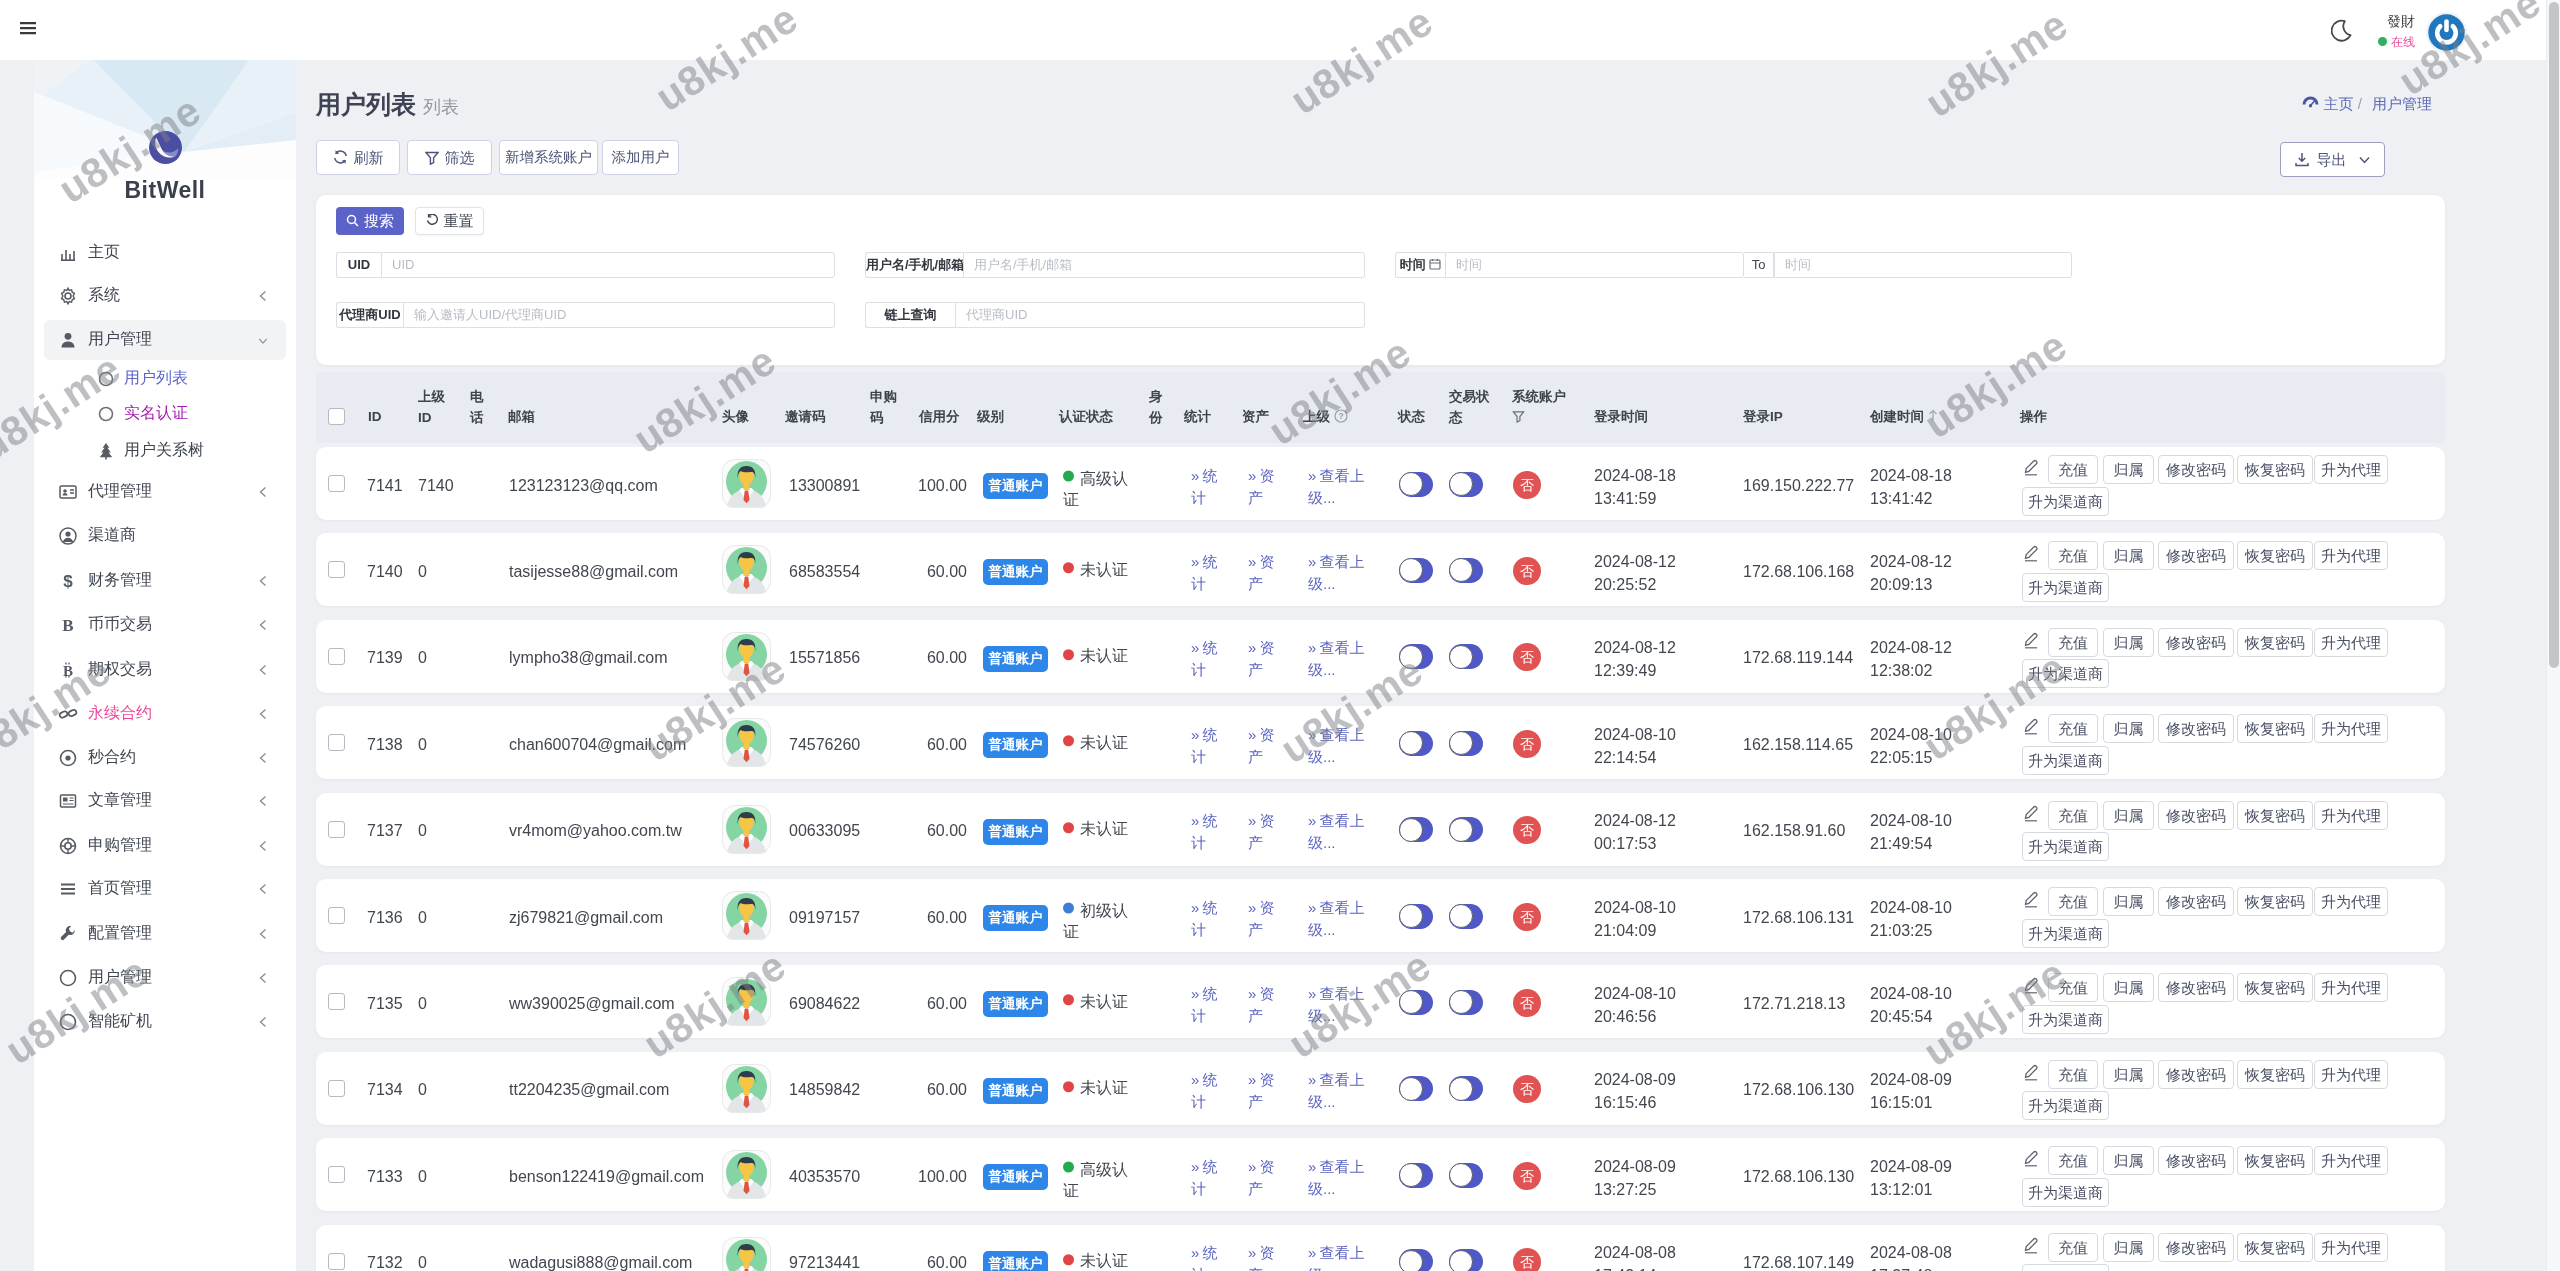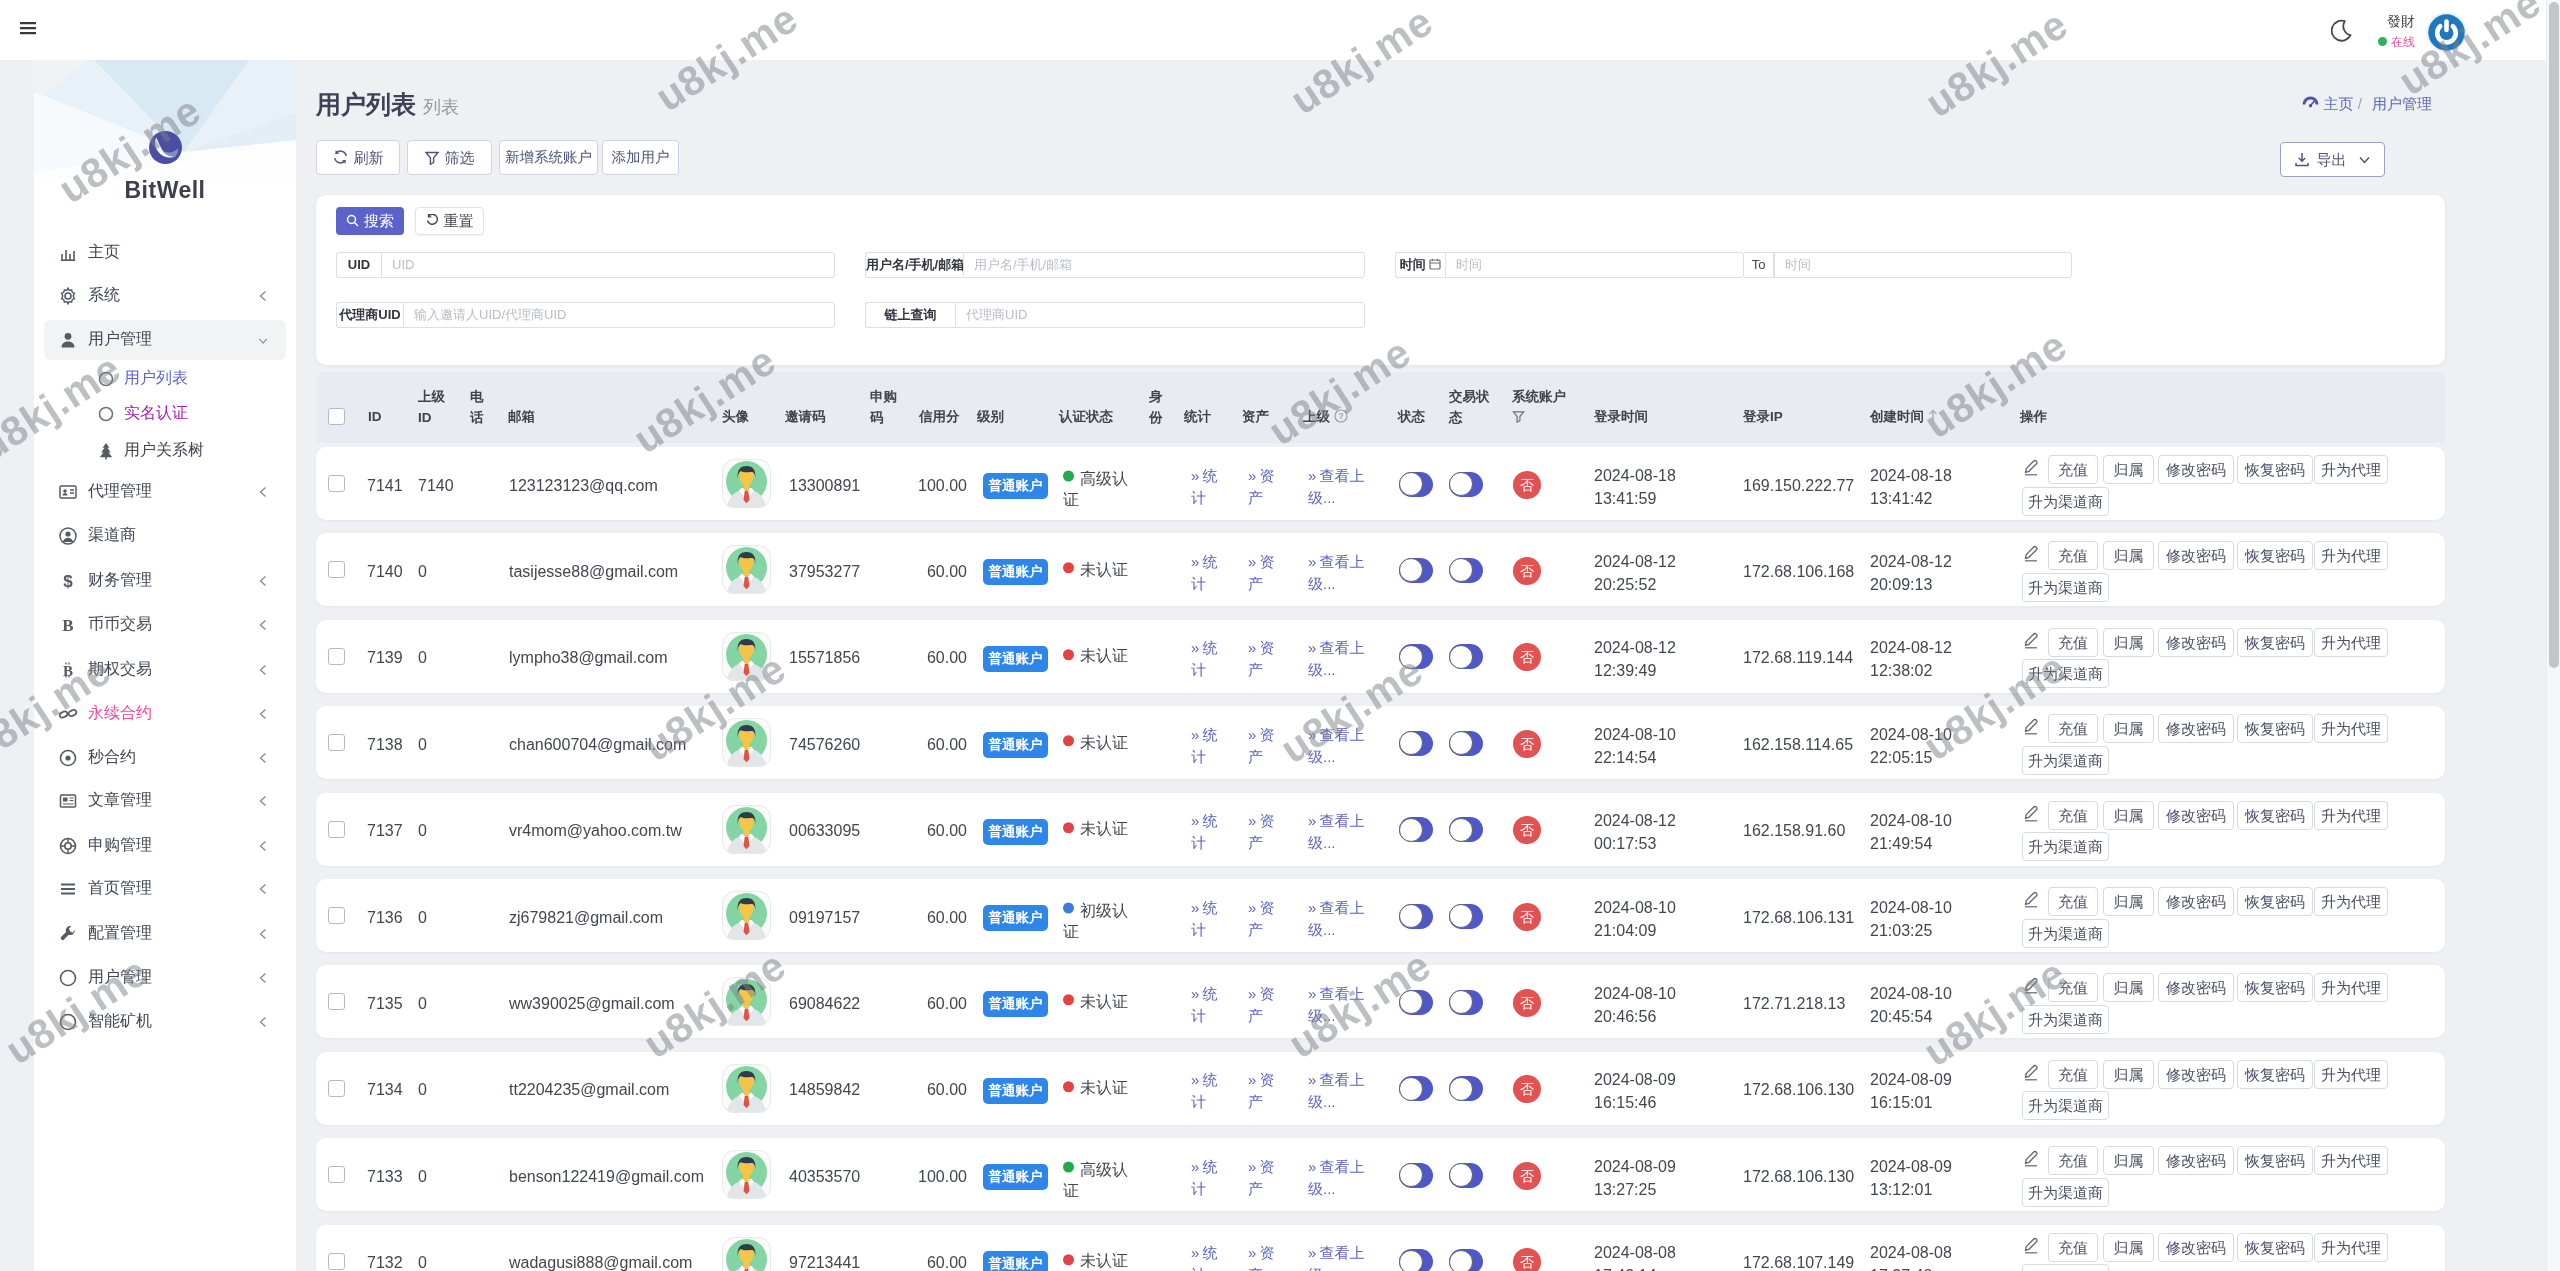--- a/index.html
+++ b/index.html
@@ -382,21 +382,21 @@
             <circle cx="24.5" cy="22.5" r="20.5" fill="#84d5a3"></circle>
             <path d="M5 46 C9 34.5 15.5 30.8 24.5 30.8 C33.5 30.8 40 34.5 44 46 L44 49 L5 49 Z" fill="#e2e6e9"></path>
             <path d="M17 31.5 L24.5 40.5 L32 31.5 L29.5 29 L19.5 29 Z" fill="#ffffff"></path>
             <path d="M22.8 31.5 h3.4 l1.3 9.5 -3 3.2 -3-3.2 Z" fill="#df5442"></path>
             <path d="M17.2 16.8 a7.3 9.4 0 1 0 14.6 0 a7.3 9.4 0 1 0 -14.6 0" fill="#f6c545"></path>
             <path d="M21.5 25.5 h6 v5.5 h-6 Z" fill="#f6c545"></path>
             <path d="M15.9 19.5 C14.6 11.5 18 7 24.5 7 C31 7 34.4 11.5 33.1 19.5 C33.4 14 31.4 12.7 28.4 13 C24.4 13.5 20.4 13.3 18.7 12 C16.7 13.5 15.9 15.5 15.9 19.5 Z" fill="#2c3e49"></path>
           </g>
           <rect x="0.5" y="0.5" width="48" height="48" rx="12" fill="none" stroke="#e9e9e9"></rect>
         </svg></span>
-<span class="c t" style="left:473px">37953277</span>
+<span class="c t" style="left:473px">68583554</span>
 <span class="c t" style="left:560px;width:91px;text-align:right">60.00</span>
 <span class="badge-blue">普通账户</span>
 <span class="c" style="left:747px">
         <div class="auth" style="top:50%"><span class="adot" style="background:#e04444"></span>未认证</div>
       </span>
 <span class="c" style="left:875px">
         <div class="lk"><span class="chev">»</span> 统<br><span>计</span></div>
       </span>
 <span class="c" style="left:932px">
         <div class="lk"><span class="chev">»</span> 资<br><span>产</span></div>

